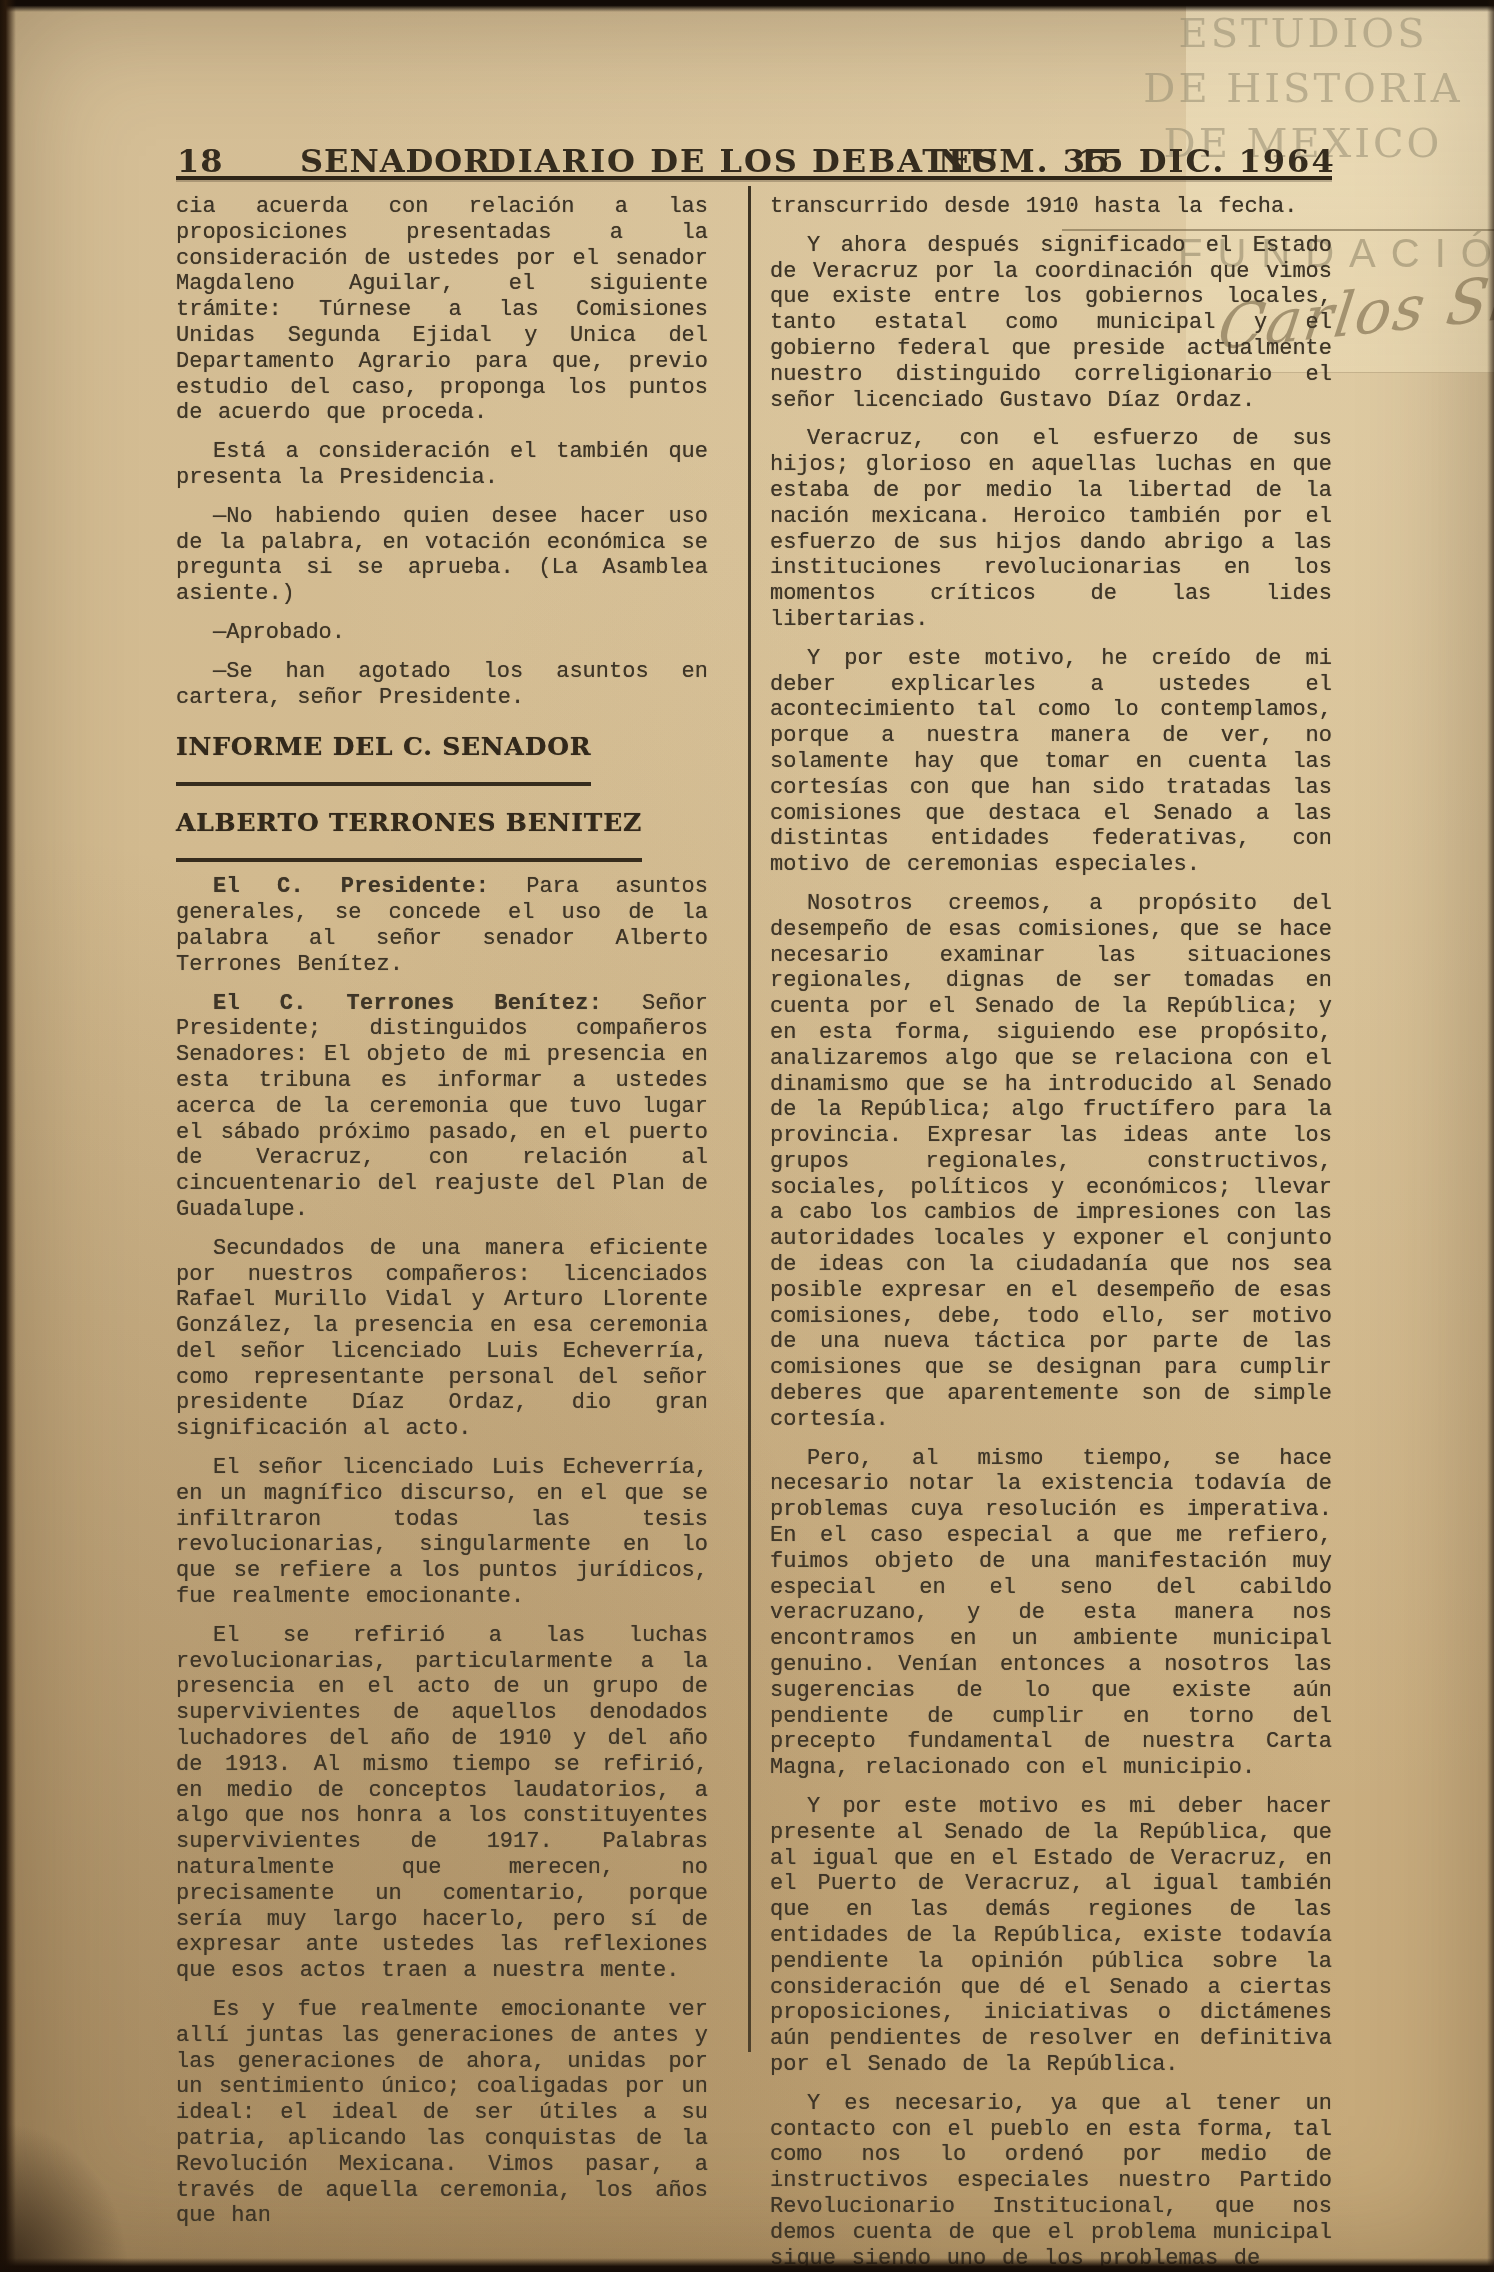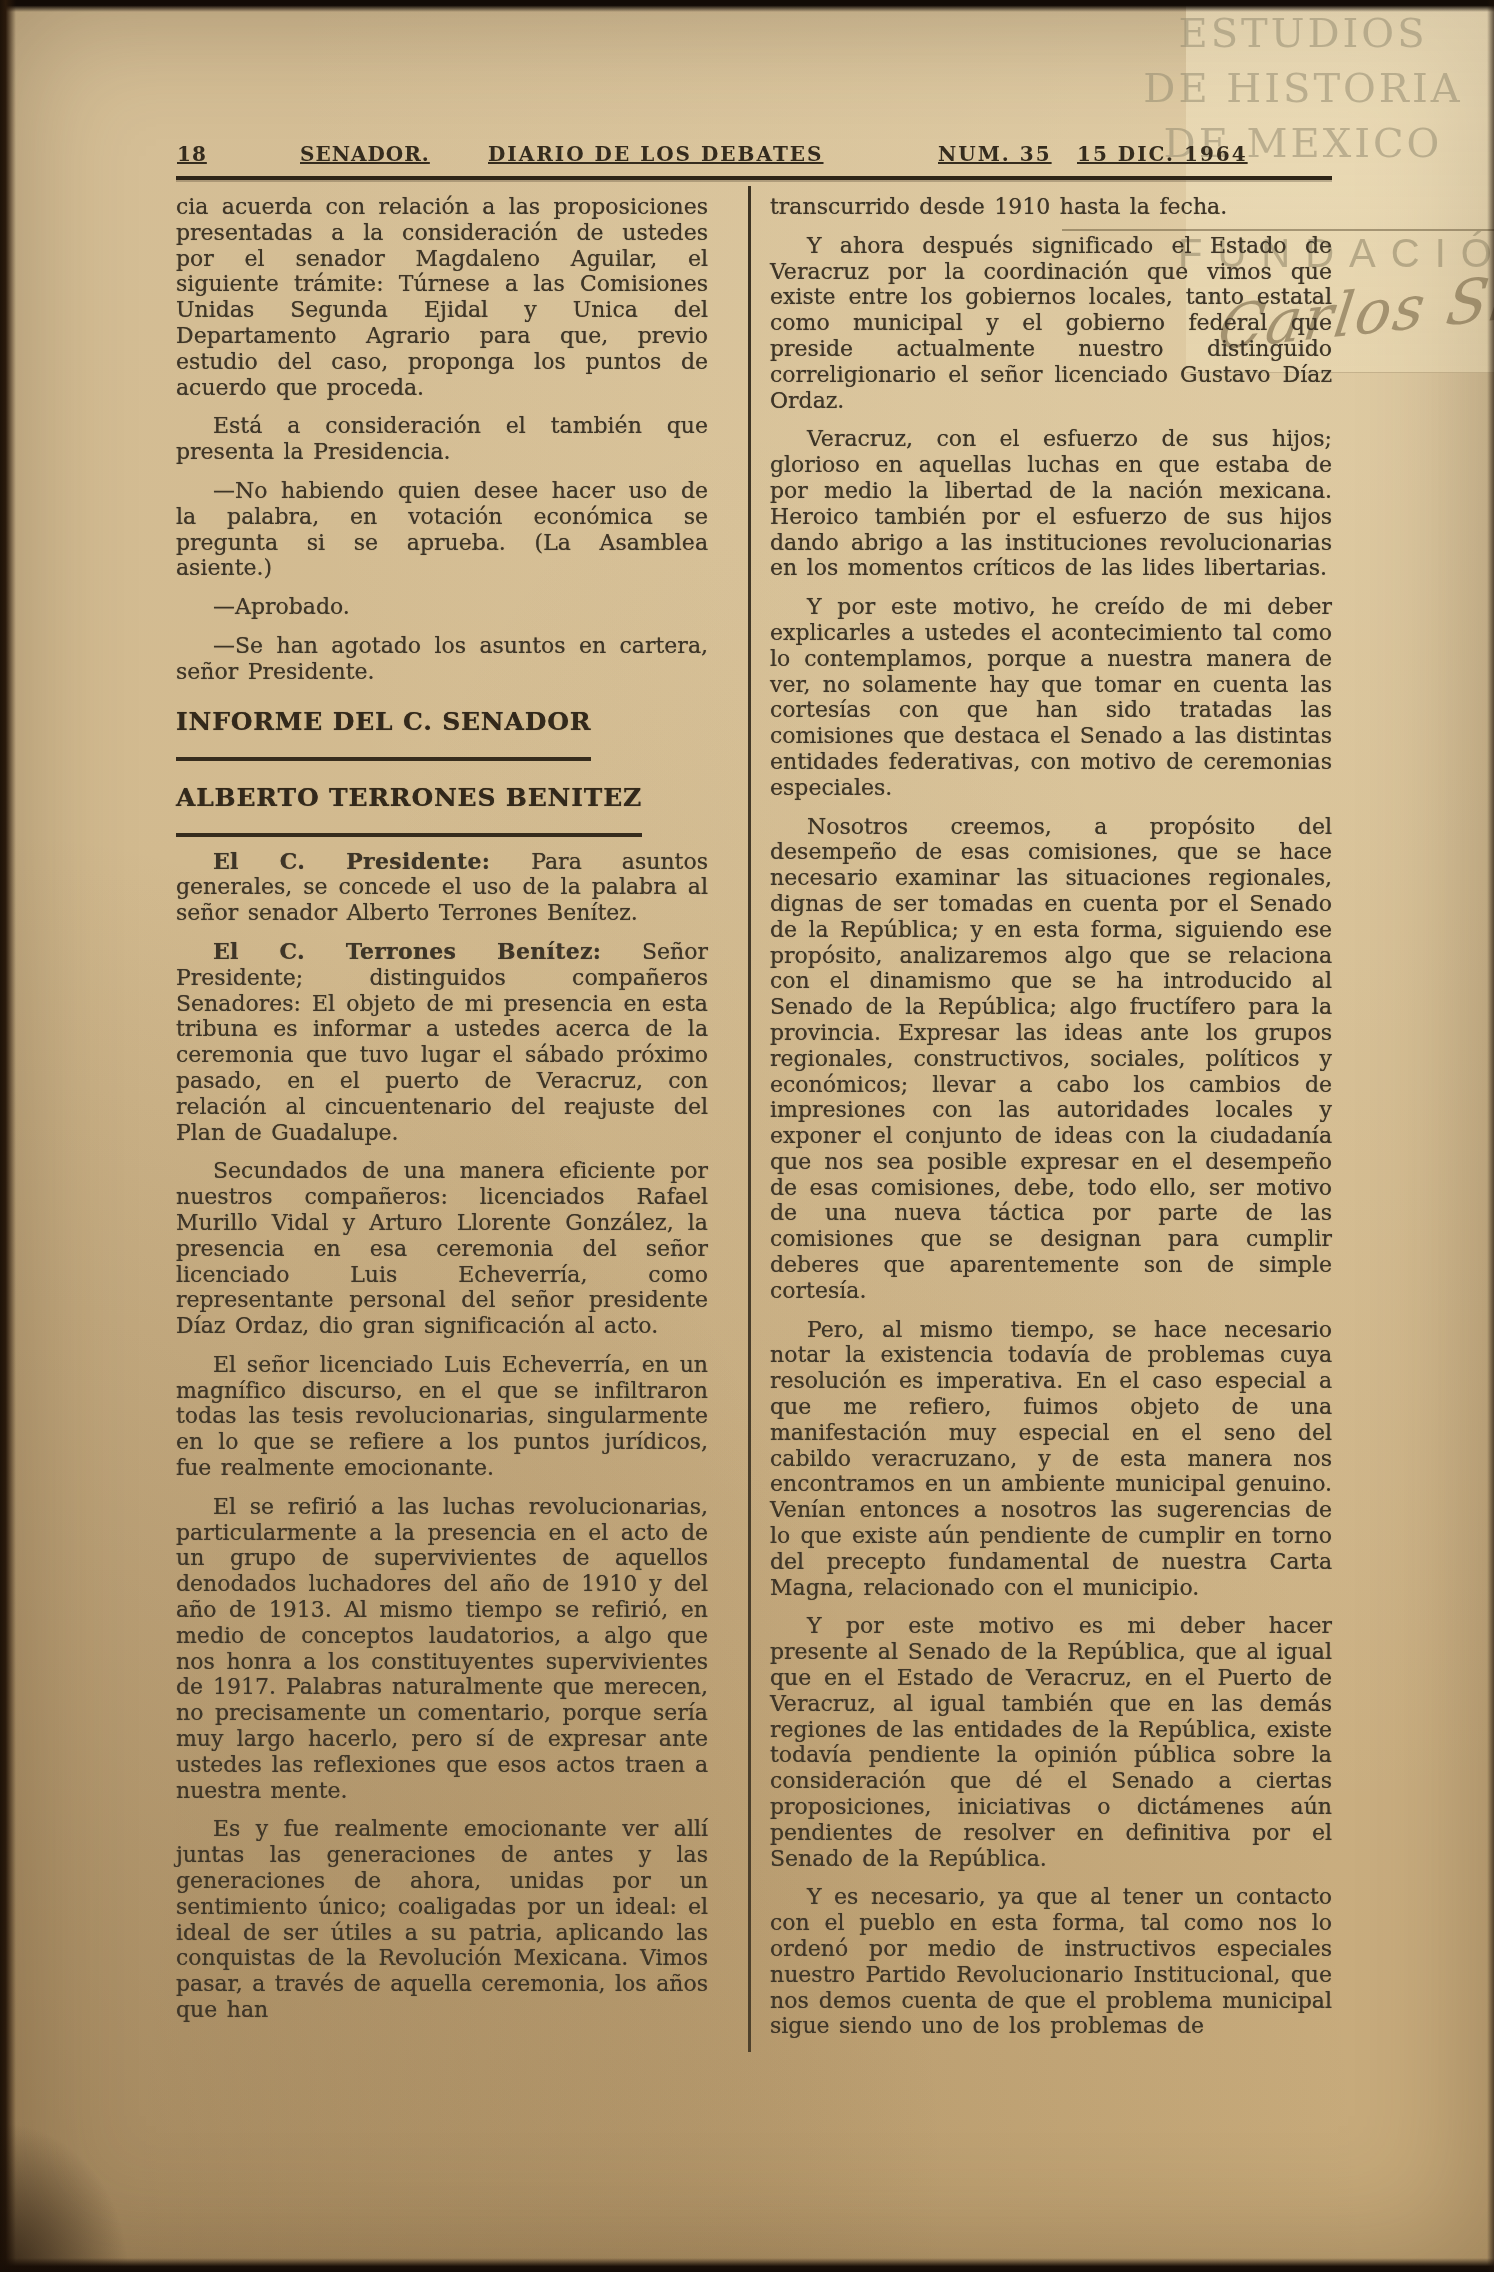--- a/index.html
+++ b/index.html
@@ -39,41 +39,41 @@
     font-family:"DejaVu Serif","Liberation Serif",serif;}
   .wm-fundacion{position:absolute;left:1178px;top:231px;
     color:rgba(152,140,110,.62);font-size:40px;letter-spacing:15px;white-space:nowrap;
     font-family:"Liberation Sans","DejaVu Sans",sans-serif;}
   .signature{position:absolute;left:1224px;top:292px;white-space:nowrap;
     font-style:italic;font-size:60px;letter-spacing:2px;color:rgba(118,102,70,.60);
     transform:rotate(-6deg) skewX(-14deg);transform-origin:left top;
     font-family:"DejaVu Serif","Liberation Serif",serif;}
 
   
-  .hdr span{position:absolute;top:142px;font-weight:bold;font-size:20px;
-    letter-spacing:1px;color:#352c1e;white-space:nowrap;text-decoration:underline;}
+  .hdr span{position:absolute;top:142px;font-weight:bold;font-size:32px;
+    letter-spacing:1px;color:#352c1e;white-space:nowrap;}
   .hdr .pgnum{left:177px;}
   .hdr .pub{left:300px;}
   .hdr .ttl{left:488px;letter-spacing:2px;}
   .hdr .num{left:938px;letter-spacing:2px;}
   .hdr .date{left:1077px;letter-spacing:2px;}
   .hdr-rule{position:absolute;left:176px;top:176px;width:1156px;height:4px;
     background:#2e2517;box-shadow:0 2px 0 rgba(46,37,23,.25);}
 
   
   .col-divider{position:absolute;left:748px;top:186px;width:3px;height:1866px;
     background:linear-gradient(180deg,rgba(43,35,22,.9),rgba(43,35,22,.75));}
 
   
   .col{position:absolute;top:194px;color:#3e3527;}
   #left-col{left:176px;width:532px;}
   #right-col{left:770px;width:562px;}
   .para{font-size:22px;line-height:25.8px;text-align:justify;margin:0 0 13px;
     text-indent:37px;word-spacing:2.5px;
-    text-shadow:0 0 .7px rgba(62,53,39,.75);}
+    text-shadow:0 0 .7px rgba(62,53,39,.75);font-family:Liberation Mono, monospace;}
   .para.noindent{text-indent:0;}
   .para .lead{font-weight:bold;letter-spacing:.3px;}
   .heading{margin:22px 0 12px;font-weight:bold;font-size:25px;line-height:30px;
     color:#33291b;letter-spacing:.8px;text-shadow:0 0 .7px rgba(51,41,27,.8);}
   .heading .hline{display:inline-block;border-bottom:4px solid #362c1d;padding-bottom:20px;}
 </style>
 </head>
 <body>
 
 <div class="page">

